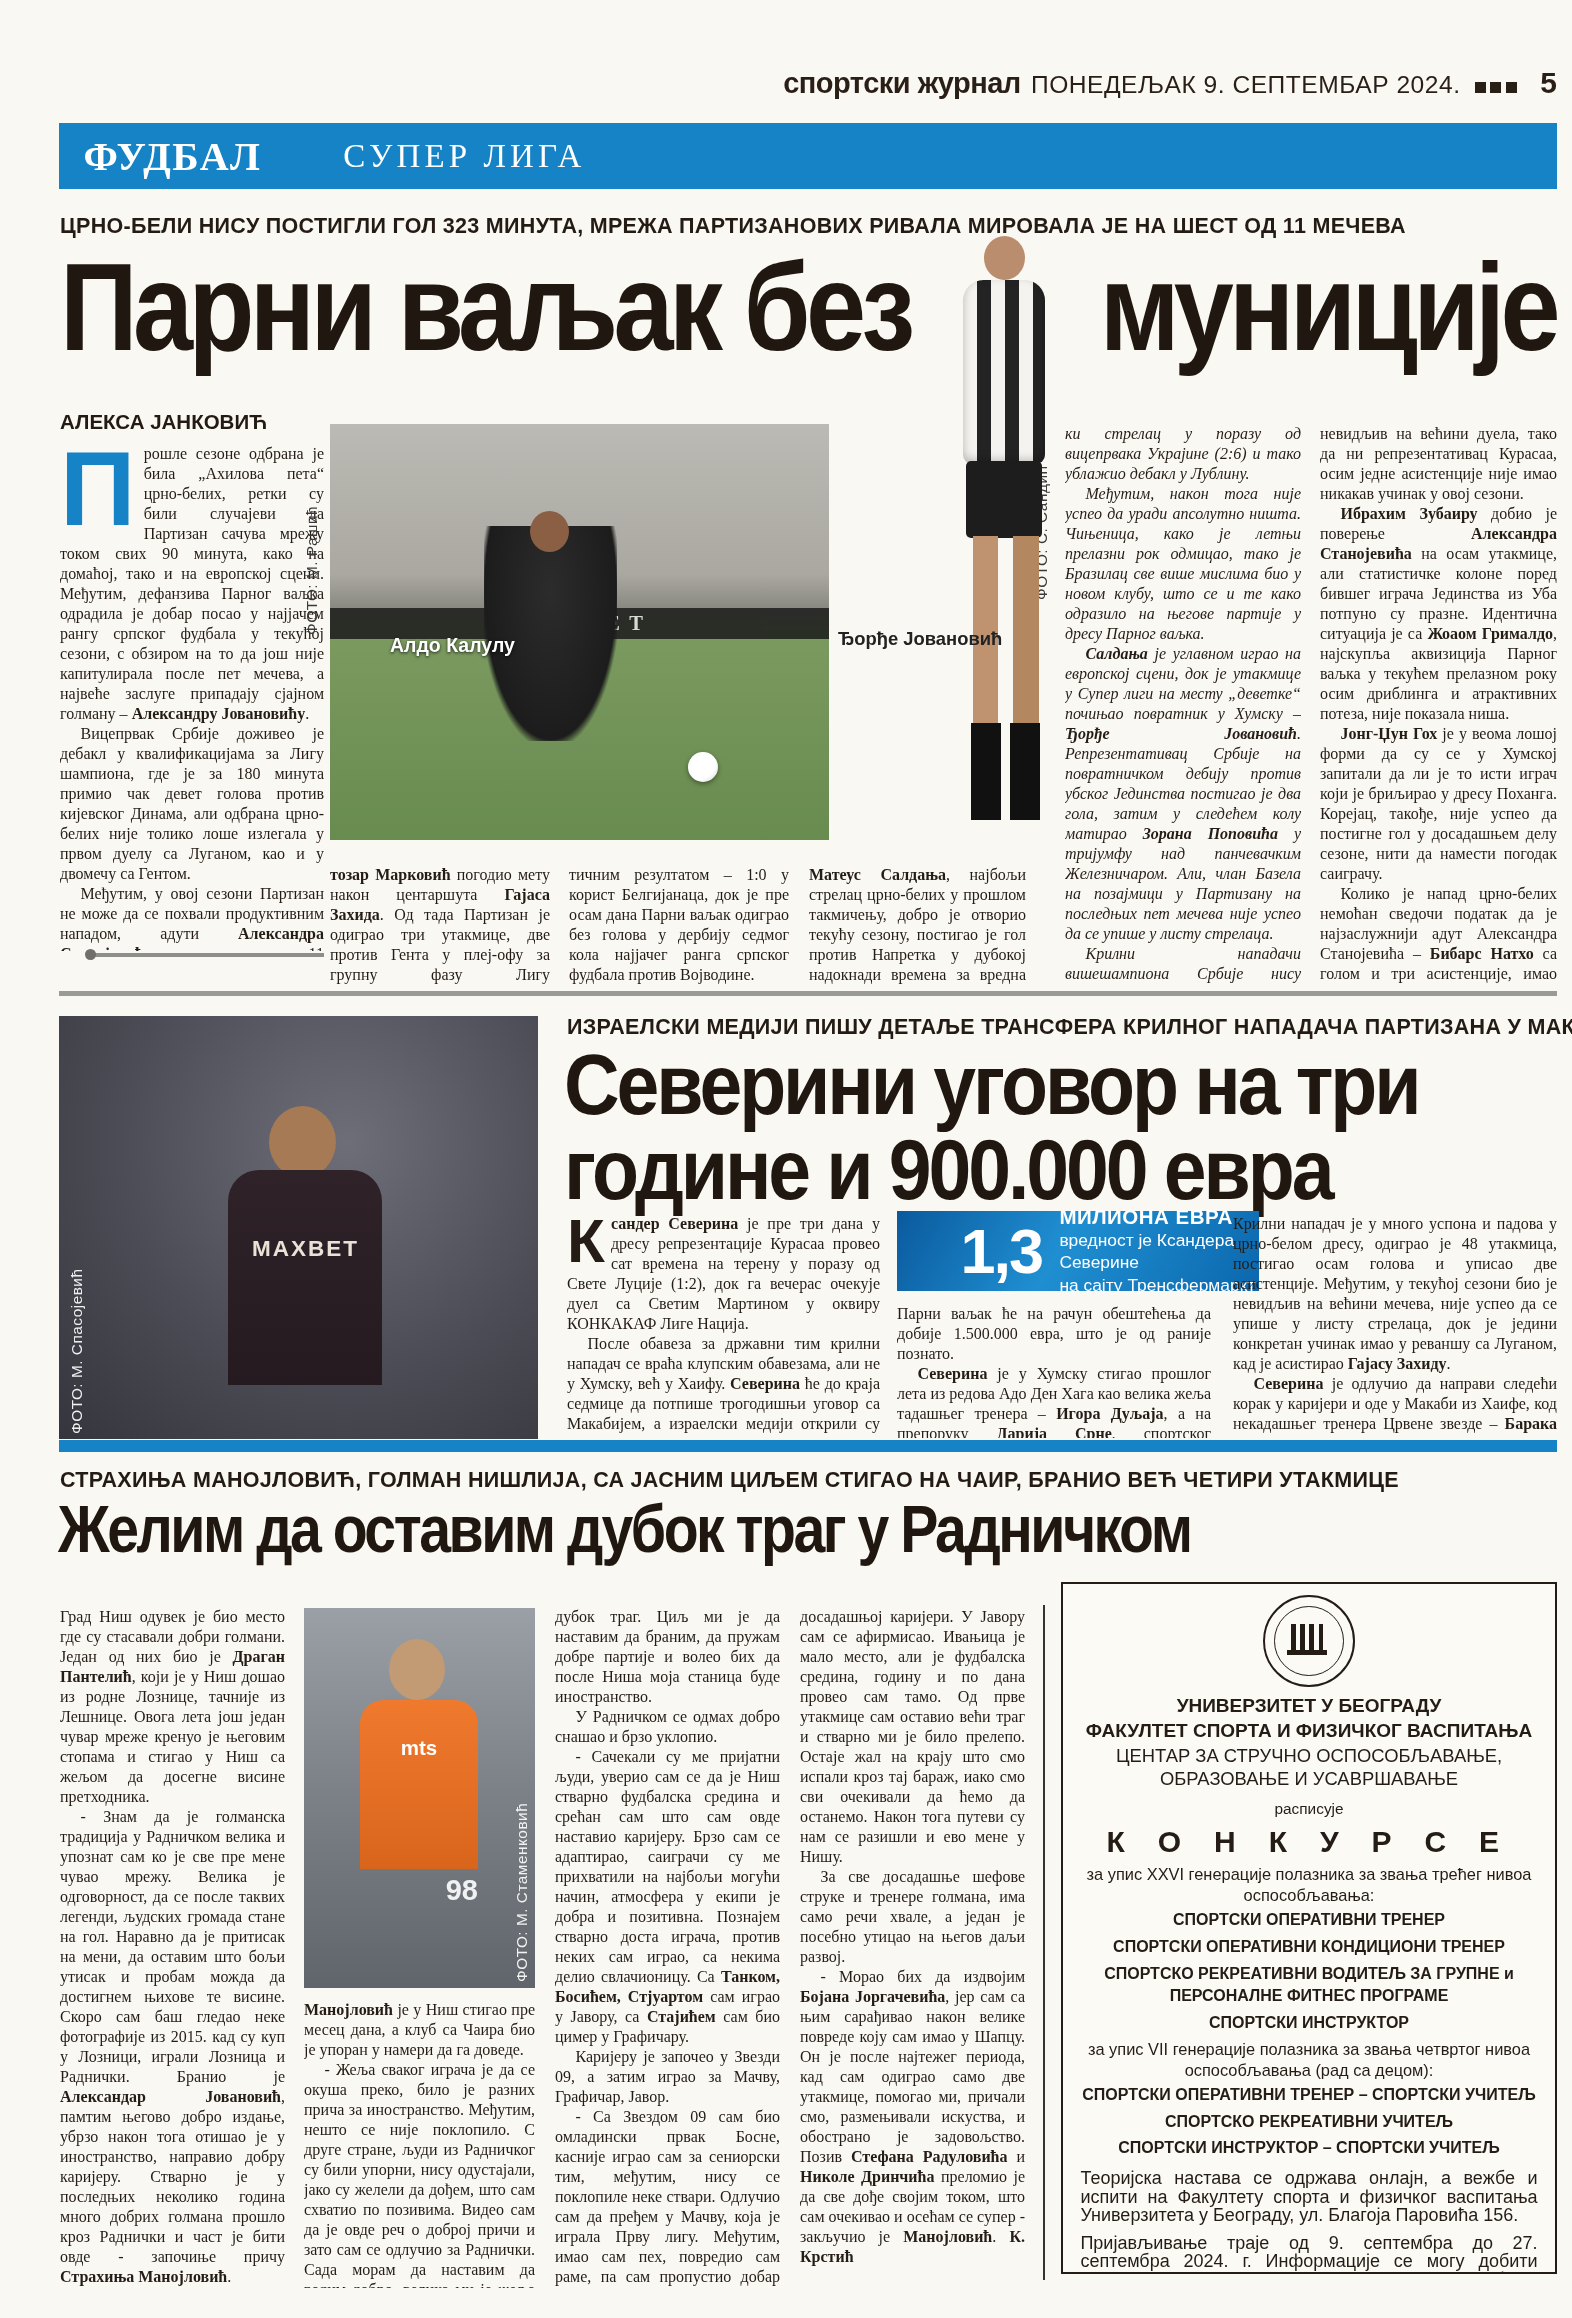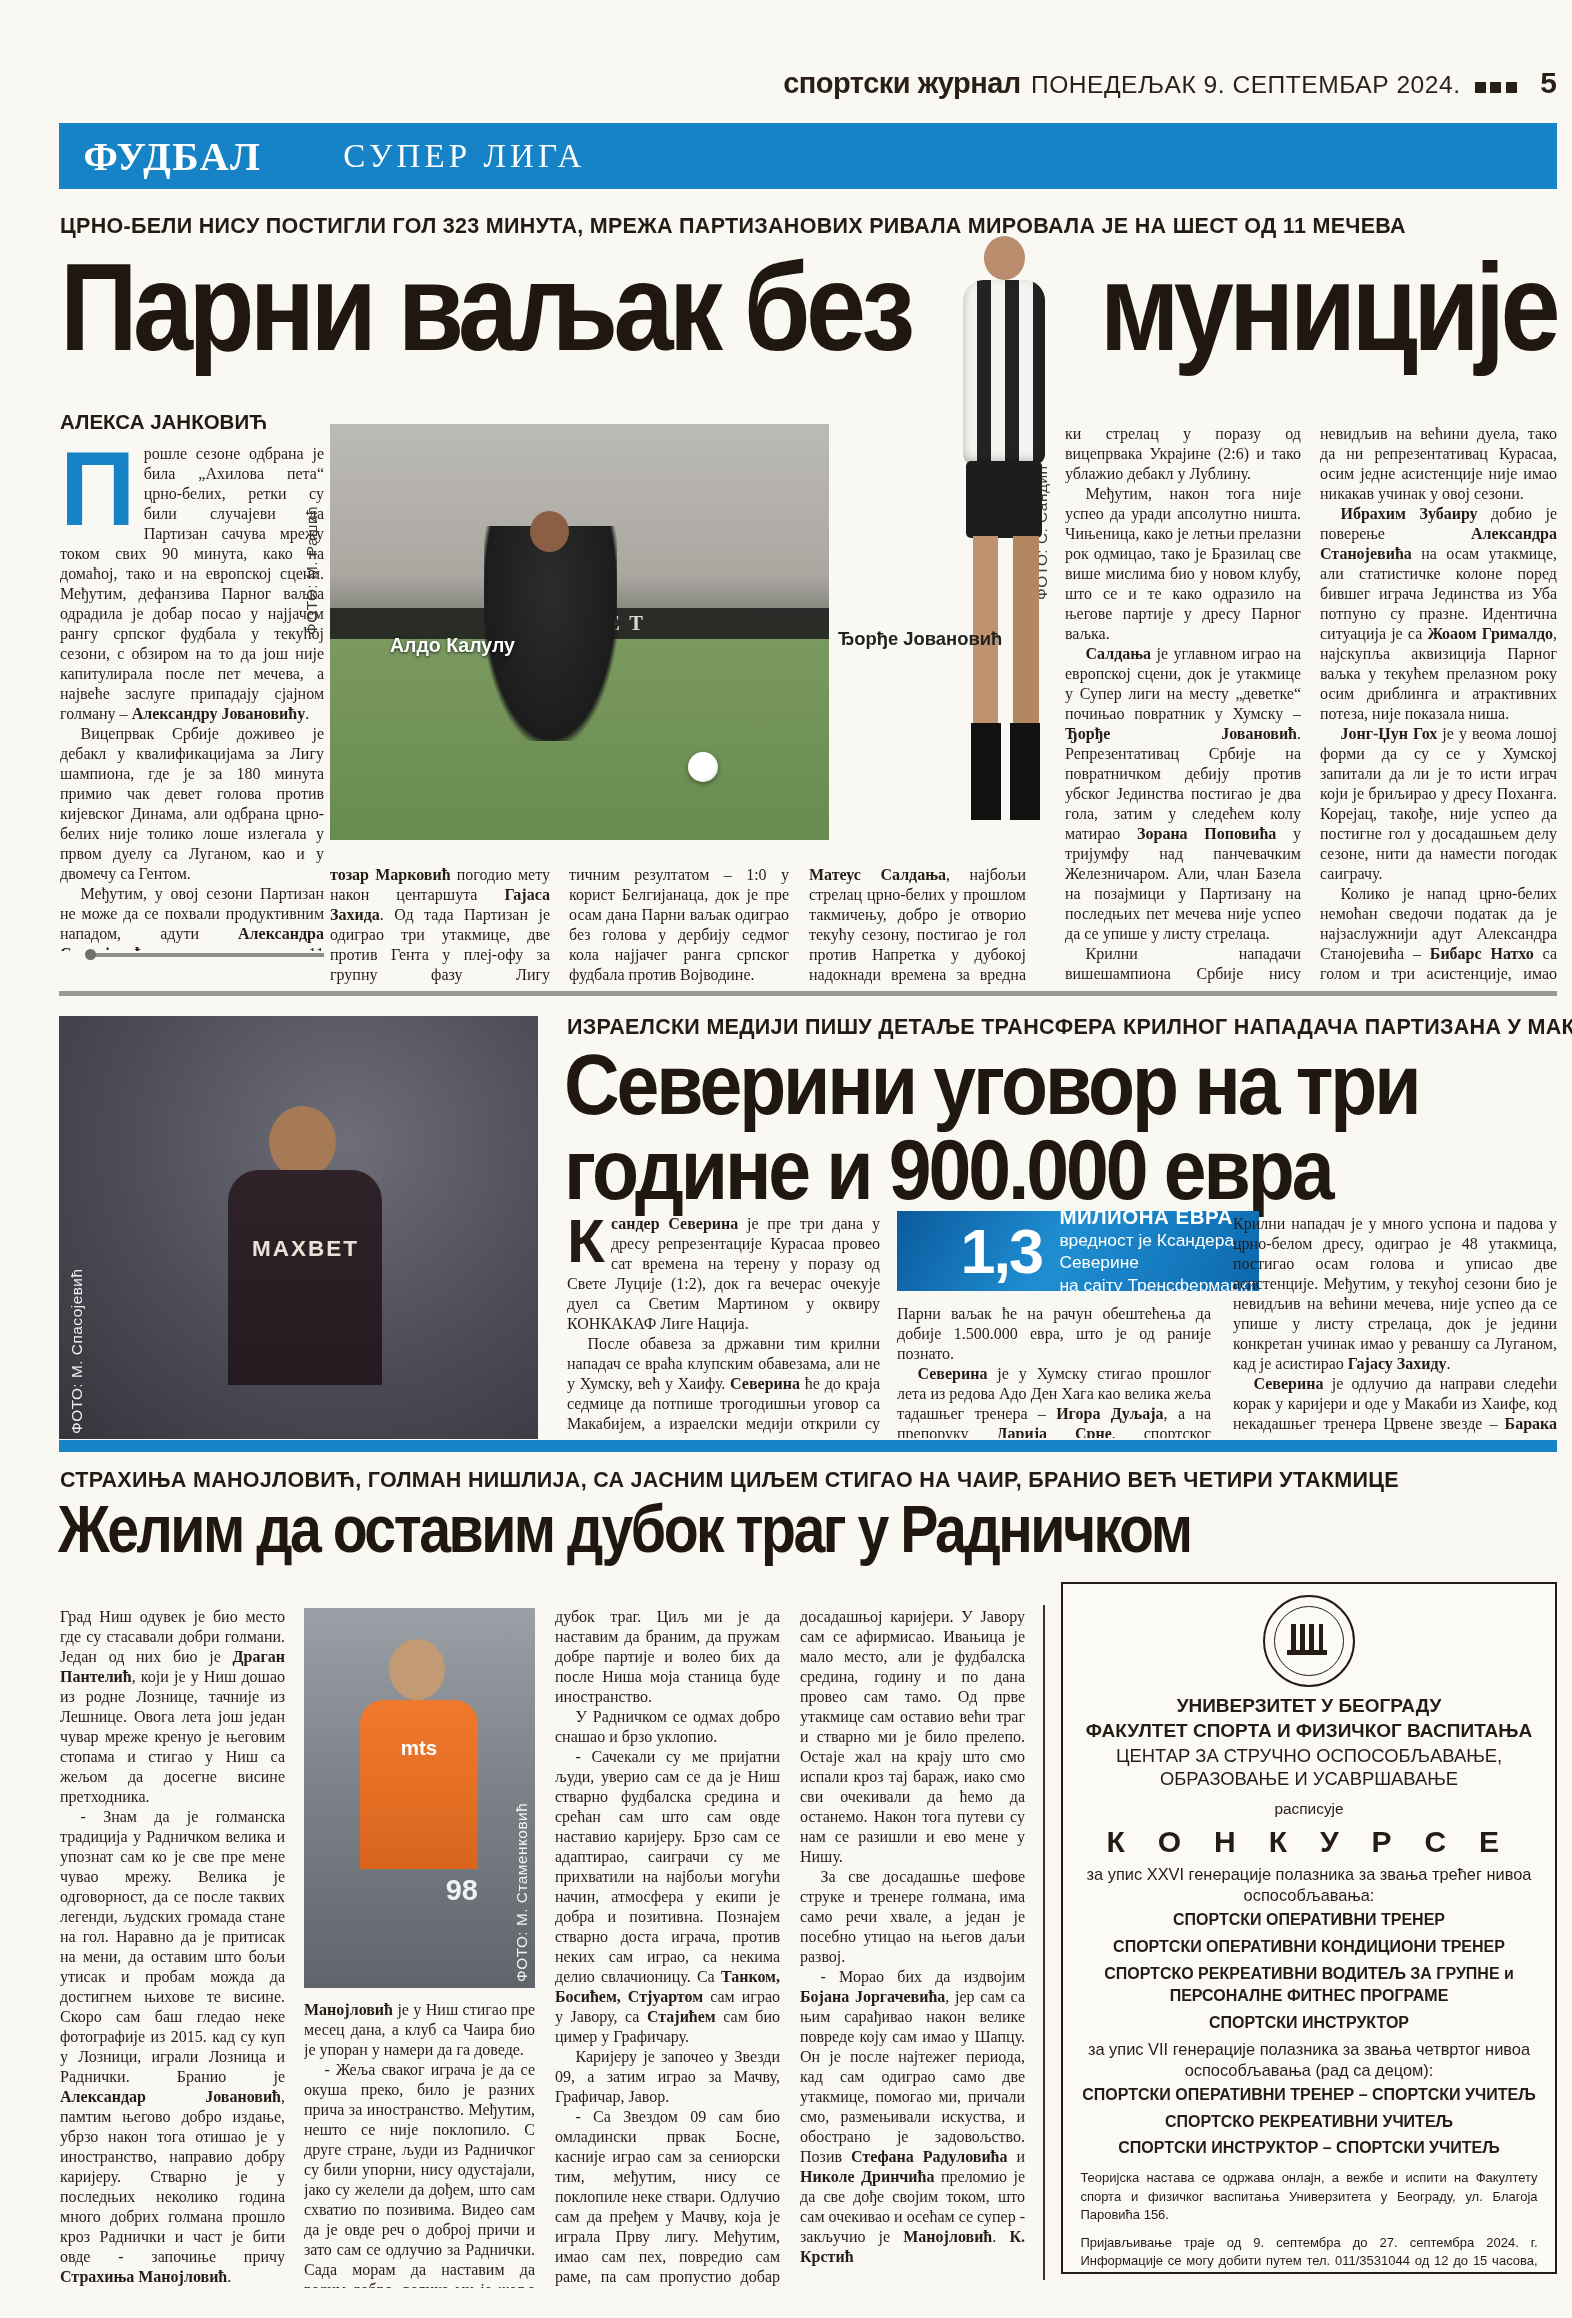--- a/index.html
+++ b/index.html
@@ -62,21 +62,21 @@
   #figure2{position:absolute;left:948px;top:231px;width:113px;height:614px;z-index:2;}
   #figure2 .head{left:36px;top:5.1px;width:41px;height:44px;}
   #figure2 .torso{position:absolute;left:15.4px;top:49px;width:82px;height:184px;border-radius:20.5px 20.5px 9.2px 9.2px;
        background:repeating-linear-gradient(90deg,#f4f3ef 0 14.3px,#232323 14.3px 28px);box-shadow:inset 0 -4.1px 9.2px rgba(0,0,0,.25);}
   #figure2 .shorts{position:absolute;left:18.4px;top:230px;width:76px;height:77px;background:#1d1d1d;border-radius:5.1px;}
   #figure2 .leg1{position:absolute;left:24.6px;top:305px;width:25.6px;height:195px;background:#bf9270;}
   #figure2 .leg2{position:absolute;left:65px;top:305px;width:25.6px;height:195px;background:#b3875f;}
   #figure2 .sock1{position:absolute;left:22.5px;top:492px;width:30px;height:97px;background:#111;}
   #figure2 .sock2{position:absolute;left:62px;top:492px;width:30px;height:97px;background:#111;}
 
-  #a1colD{left:1065px;top:424px;width:236px;height:559px;}
+  #a1colD{left:1065px;top:424px;width:236px;height:559px;font-style:italic;}
   #a1colE{left:1320px;top:424px;width:237px;height:559px;}
   #stripA{left:330px;top:865px;width:220px;height:120px;}
   #stripB{left:569px;top:865px;width:220px;height:120px;}
   #stripC{left:809px;top:865px;width:217px;height:120px;}
 
   #divider1{position:absolute;left:59px;top:991px;width:1498px;height:4.6px;background:#9b9b96;}
 
   
   #photo3{left:59px;top:1016px;width:479px;height:423px;
           background:radial-gradient(circle at 60% 30%,#6e6e78 0%,#4c4c56 55%,#35353d 100%);}
@@ -129,21 +129,21 @@
   #seal .inner{position:absolute;inset:9.2px;border:1px solid #241c15;border-radius:50%;}
   #seal .bld{position:absolute;left:25.6px;top:27px;width:32px;height:25.6px;
       background:repeating-linear-gradient(90deg,#241c15 0 5.1px,transparent 5.1px 9.2px);}
   #seal .base{position:absolute;left:21.5px;top:53px;width:40px;height:5.1px;background:#241c15;}
   .ad-b{font-weight:bold;font-size:19px;line-height:24.6px;}
   .ad-r{font-size:18.4px;line-height:23.6px;}
   #ad-rasp{font-size:15.4px;margin-top:9.2px;}
   #ad-konkurs{font-size:30px;font-weight:bold;letter-spacing:12.3px;margin:7.2px 0 5.1px;}
   .ad-intro{font-size:16.4px;line-height:20.5px;margin-top:5.1px;}
   .ad-item{font-weight:bold;font-size:16px;line-height:22.5px;margin-top:4.1px;}
-  .ad-note{font-size:13px;line-height:18.4px;text-align:justify;margin-top:9.2px;}
+  .ad-note{font-size:18px;line-height:18.4px;text-align:justify;margin-top:9.2px;}
 </style>
 </head>
 <body>
 
 <div class="page">
 
   <div id="masthead" class="sans">
     <span id="mh-brand">спортски журнал</span>
     <span id="mh-date">ПОНЕДЕЉАК 9. СЕПТЕМБАР 2024.</span>
     <span><span class="sq"></span><span class="sq"></span><span class="sq"></span></span>

